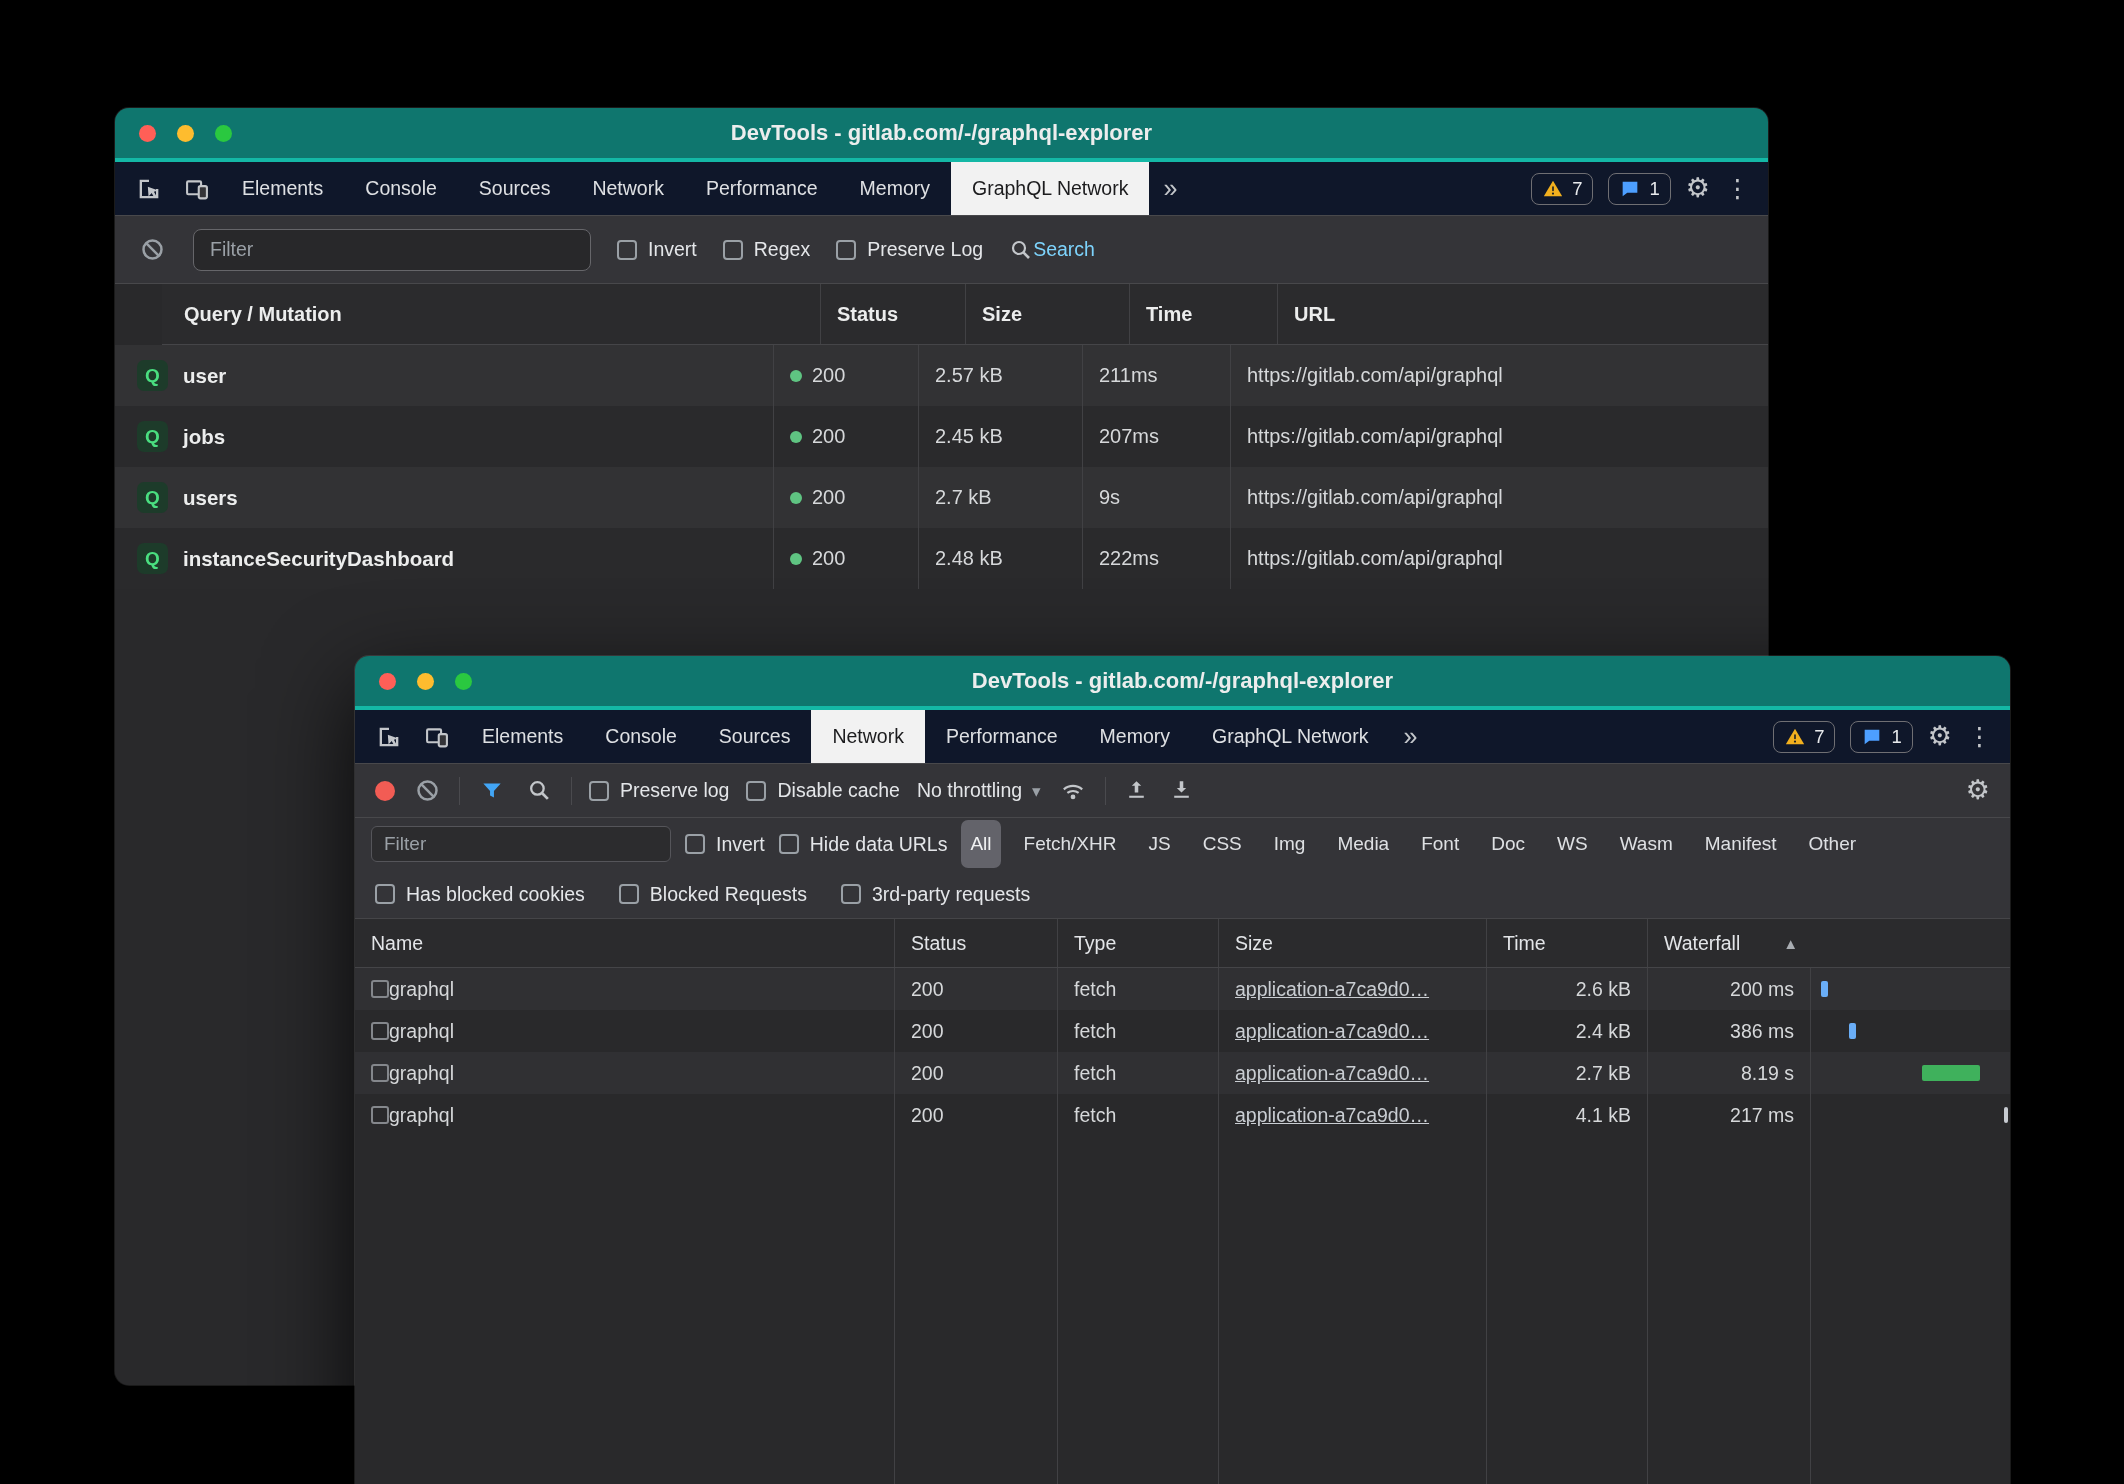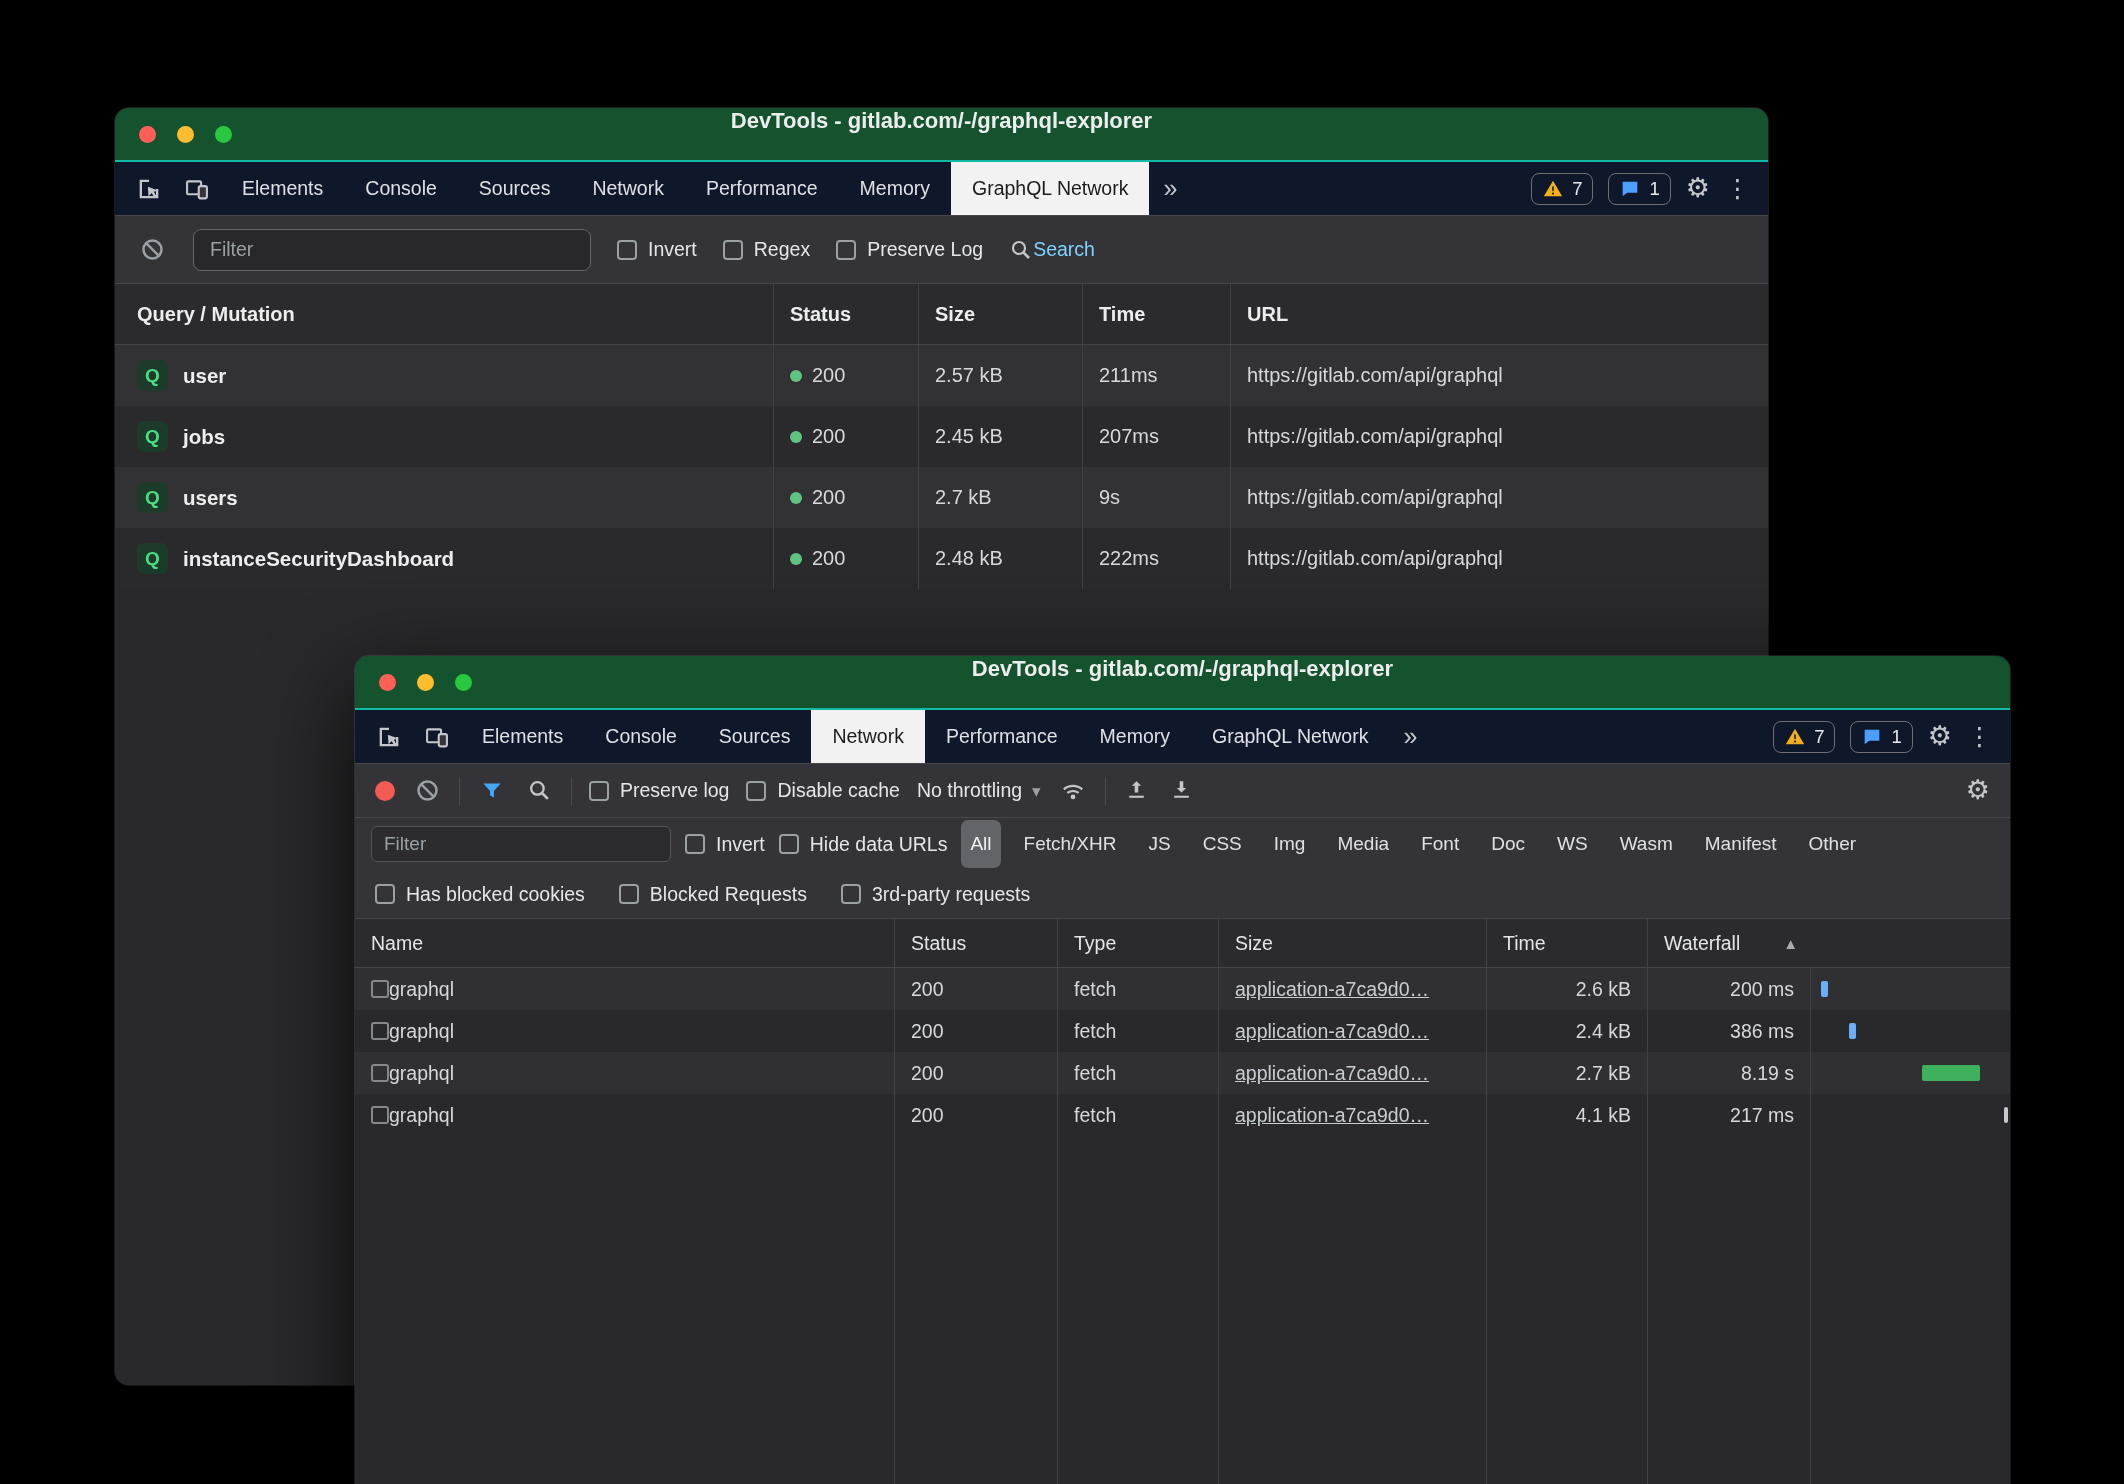--- a/index.html
+++ b/index.html
@@ -19,22 +19,22 @@
     border-radius: 14px;
     overflow: hidden;
     box-shadow: 0 0 0 1px rgba(255,255,255,0.10), 0 30px 90px rgba(0,0,0,0.82);
   }
   #win1 { left: 115px; top: 108px; width: 1653px; height: 1277px; z-index: 1; }
   #win2 { left: 355px; top: 656px; width: 1655px; height: 1000px; z-index: 2; }
 
   
   .titlebar {
     height: 54px; flex: 0 0 54px;
-    background: #14532d; border-bottom: 2px solid #14b8a6;
-    display: flex; justify-content: center; position: relative;
+    background: #0f766e; border-bottom: 4px solid #14b8a6;
+    display: flex; align-items: center; justify-content: center; position: relative;
   }
   .lights { position: absolute; left: 24px; top: 0; height: 100%; display: flex; align-items: center; gap: 21px; }
   .light { width: 17px; height: 17px; border-radius: 50%; }
   .light.red { background: #ff5f57; }
   .light.yellow { background: #febc2e; }
   .light.green { background: #2ac840; }
   .title { font-size: 22px; font-weight: bold; color: #eceded; }
 
   
   .tabbar { height: 54px; flex: 0 0 54px; background: #0f172a; border-bottom: 1px solid #48484b; display: flex; align-items: stretch; padding-left: 10px; }
@@ -60,21 +60,21 @@
   .box.sm { width: 18px; height: 18px; flex-basis: 18px; border-color: #84878c; border-radius: 3px; }
   .searchlbl { display: flex; align-items: center; gap: 0; font-size: 19.5px; color: #7dd3fc; }
 
   
   .w1cols { display: grid; grid-template-columns: 658px 145px 164px 148px 1fr; }
   .w2cols { display: grid; grid-template-columns: 539px 163px 161px 268px 161px 163px 1fr; }
   .cell { display: flex; align-items: center; padding: 0 16px; min-width: 0; overflow: hidden; white-space: nowrap; }
   .w1cols > .cell + .cell, .w2cols > .cell + .cell { border-left: 1px solid #414144; }
 
   
-  .thead1 { height: 61px; flex: 0 0 61px; background: #2b2b2d; border-bottom: 1px solid #454548; }
+  .thead1 { height: 61px; flex: 0 0 61px; background: #2b2b2d; border-bottom: 1px solid #454548; margin-left: 47px; }
   .thead1 .cell { font-weight: bold; font-size: 20px; color: #eceded; }
   .row1 { height: 61px; background: #323234; font-size: 20px; color: #d6d8da; }
   .row1.alt { background: #2a2a2c; }
   .qcell { gap: 15px; padding-left: 22px; }
   .qbadge {
     width: 31px; height: 31px; border-radius: 7px;
     background: var(--badge_green_bg, #1d3b2a); color: var(--badge_green, #4ade80);
     font-weight: bold; font-size: 19px; display: flex; align-items: center; justify-content: center; flex: 0 0 31px;
   }
   .qname { font-weight: bold; color: #eceded; font-size: 20.5px; }

